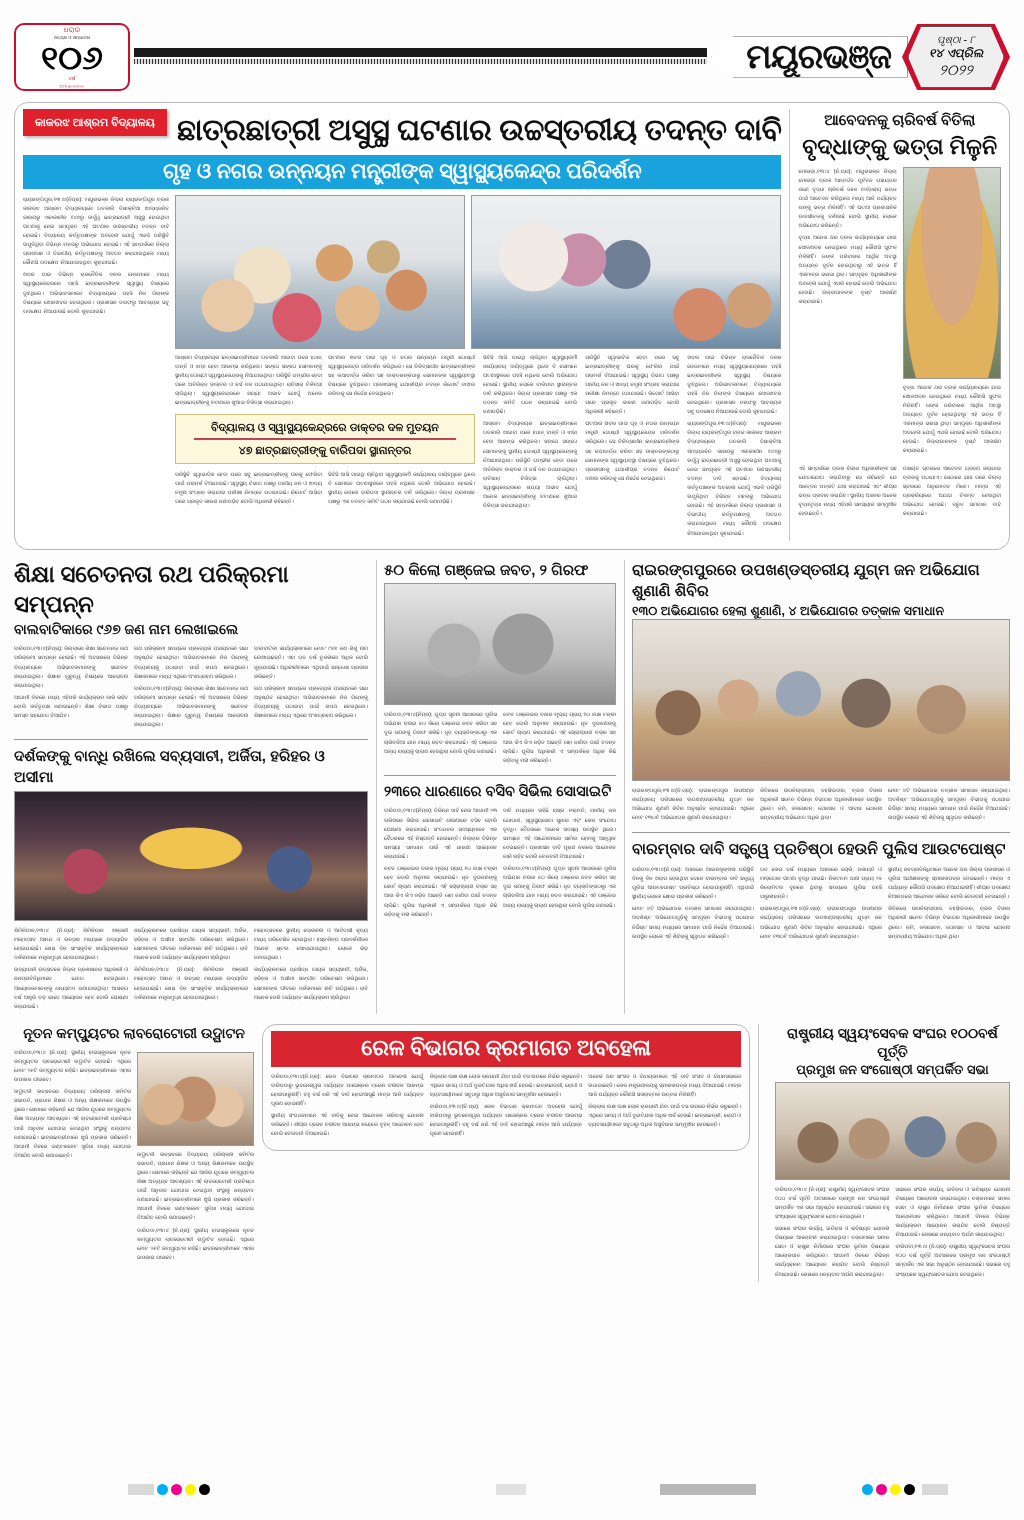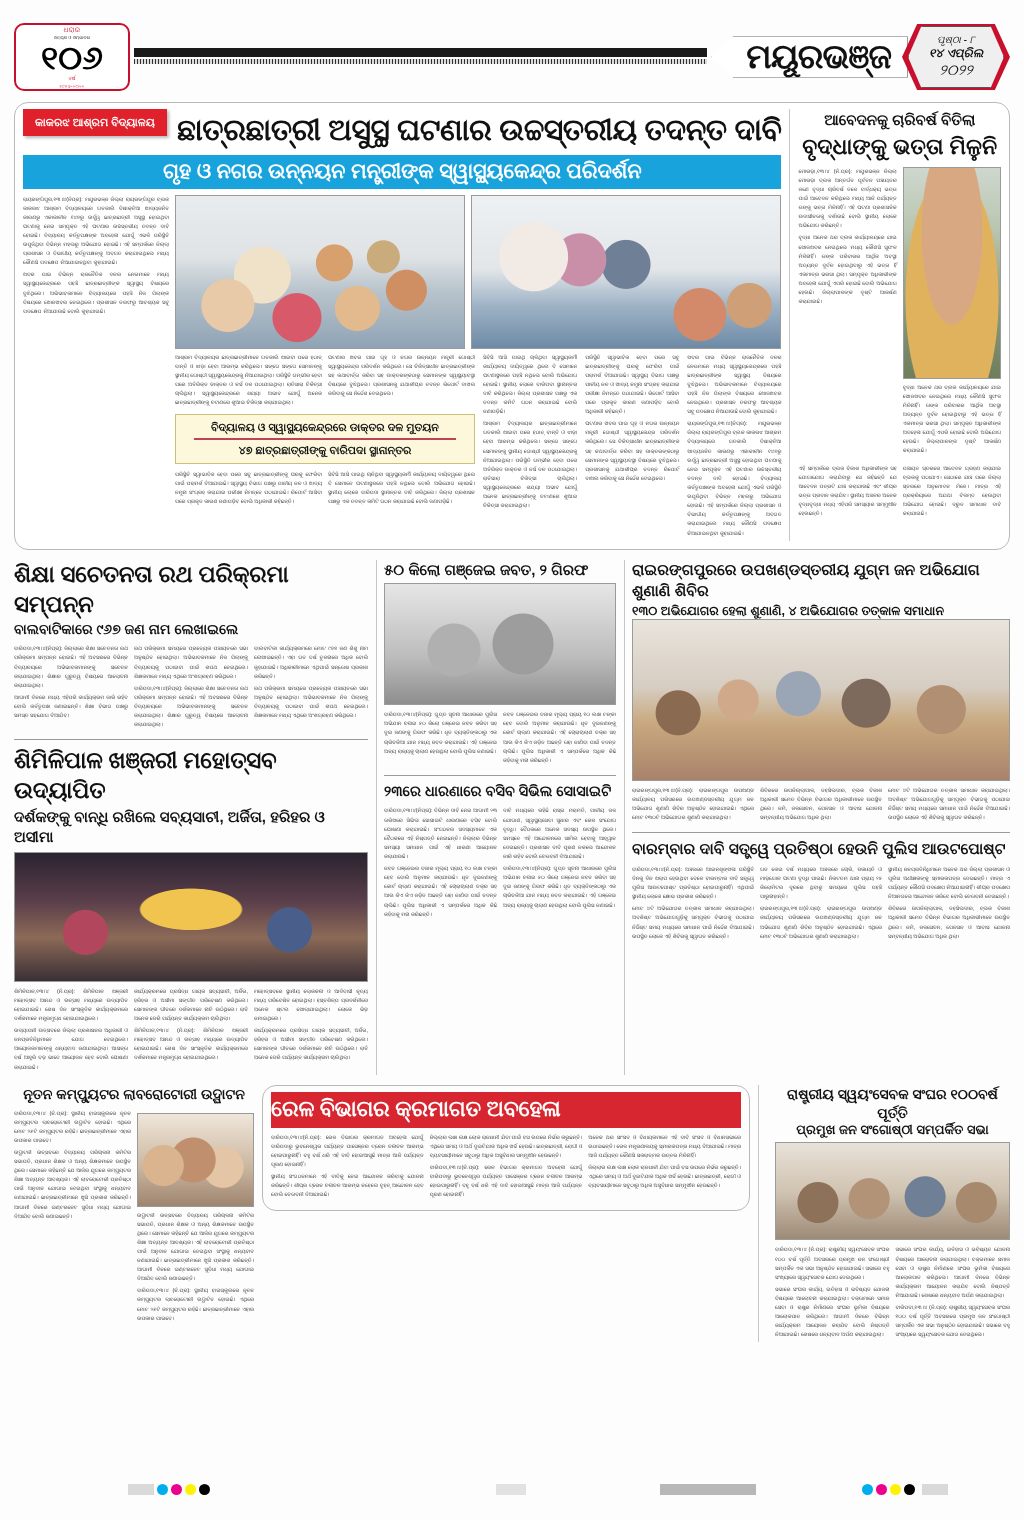--- a/index.html
+++ b/index.html
@@ -184,21 +184,21 @@
       linear-gradient(180deg,#2a2330 0%,#5b3f4b 38%,#8c6a57 66%,#3a2f36 100%);
   }
 
   
   .bottom{display:flex;gap:8px;margin:10px 14px 0 14px;align-items:flex-start;}
   .bt-c1{flex:0 0 240px;}
   .bt-c2{flex:0 0 470px;border:1px solid #b9b9b9;border-radius:14px;padding:6px 8px 8px 8px;}
   .bt-c3{flex:1 1 auto;border-left:1px solid #c6c6c6;padding-left:16px;}
 
   .red-band{
-    background:#d7262f;color:#fff;text-align:left;font-weight:bold;
+    background:#d7262f;color:#fff;text-align:center;font-weight:bold;
     font-size:22px;padding:4px 0 6px 0;letter-spacing:-.3px;
   }
   .big-head{
     font-size:27px;font-weight:bold;text-align:center;line-height:1.3;
     margin-top:6px;letter-spacing:-.6px;white-space:nowrap;
   }
   .ph-inaug{
     height:92px;border:1px solid #9a9a9a;margin:4px 0;
     background:
       radial-gradient(circle at 22% 56%,#d9b48f 0 20px,transparent 21px),
@@ -359,21 +359,20 @@
           <p>ବାରିପଦା,୧୩।୪(ନିପ୍ର): ଜିଲ୍ଲାରେ ଶିକ୍ଷା ସଚେତନତା ରଥ ପରିକ୍ରମା ସମ୍ପନ୍ନ ହୋଇଛି। ଏହି ଅବସରରେ ବିଭିନ୍ନ ବିଦ୍ୟାଳୟରେ ଅଭିଭାବକମାନଙ୍କୁ ସଚେତନ କରାଯାଇଥିଲା। ଶିକ୍ଷାର ଗୁରୁତ୍ୱ ବିଷୟରେ ଆଲୋଚନା କରାଯାଇଥିଲା।</p>
         </div>
         <div class="tcol">
           <p>ବାଲବାଟିକା କାର୍ଯ୍ୟକ୍ରମରେ ମୋଟ ୯୬୭ ଜଣ ଶିଶୁ ନାମ ଲେଖାଇଛନ୍ତି। ଏହା ଗତ ବର୍ଷ ତୁଳନାରେ ଅଧିକ ବୋଲି କୁହାଯାଇଛି। ଅଧିକାରୀମାନେ ଏଥିପାଇଁ ସନ୍ତୋଷ ପ୍ରକାଶ କରିଛନ୍ତି।</p>
           <p>ରଥ ପରିକ୍ରମା ସମୟରେ ପ୍ରତ୍ୟେକ ପଞ୍ଚାୟତରେ ସଭା ଅନୁଷ୍ଠିତ ହୋଇଥିଲା। ଅଭିଭାବକମାନେ ନିଜ ପିଲାଙ୍କୁ ବିଦ୍ୟାଳୟକୁ ପଠାଇବା ପାଇଁ ଶପଥ ନେଇଥିଲେ। ଶିକ୍ଷକମାନେ ମଧ୍ୟ ଏଥିରେ ଅଂଶଗ୍ରହଣ କରିଥିଲେ।</p>
         </div>
       </div>
 
       <div class="sep"></div>
 
-      <div class="hl-1">ଶିମିଳିପାଳ ଖଞ୍ଜରୀ ମହୋତ୍ସବ ଉଦ୍ୟାପିତ</div>
       <div class="hl-2" style="font-size:15px;">ଦର୍ଶକଙ୍କୁ ବାନ୍ଧି ରଖିଲେ ସବ୍ୟସାଚୀ, ଅର୍ଜିତା, ହରିହର ଓ ଅସୀମା</div>
       <div class="ph-stage"></div>
       <div class="cols3">
         <div class="tcol">
           <p>ଶିମିଳିପାଳ,୧୩।୪ (ନି.ପ୍ର): ଶିମିଳିପାଳ ଖଞ୍ଜରୀ ମହୋତ୍ସବ ଆନନ୍ଦ ଓ ଉତ୍ସାହ ମଧ୍ୟରେ ଉଦ୍ୟାପିତ ହୋଇଯାଇଛି। ଶେଷ ଦିନ ସାଂସ୍କୃତିକ କାର୍ଯ୍ୟକ୍ରମରେ ଦର୍ଶକମାନେ ମନ୍ତ୍ରମୁଗ୍ଧ ହୋଇଯାଇଥିଲେ।</p>
           <p>ଉଦ୍ୟାପନୀ ଉତ୍ସବରେ ଜିଲ୍ଲା ପ୍ରଶାସନର ଅଧିକାରୀ ଓ ଜନପ୍ରତିନିଧିମାନେ ଯୋଗ ଦେଇଥିଲେ। ଆୟୋଜକମାନଙ୍କୁ ଧନ୍ୟବାଦ ଜଣାଯାଇଥିଲା। ଆସନ୍ତା ବର୍ଷ ଆହୁରି ବଡ଼ ଭାବେ ଆୟୋଜନ ହେବ ବୋଲି ଘୋଷଣା କରାଯାଇଛି।</p>
         </div>
         <div class="tcol">
           <p>କାର୍ଯ୍ୟକ୍ରମରେ ପ୍ରସିଦ୍ଧ ଗାୟକ ସବ୍ୟସାଚୀ, ଅର୍ଜିତା, ହରିହର ଓ ଅସୀମା ସଙ୍ଗୀତ ପରିବେଷଣ କରିଥିଲେ। ସେମାନଙ୍କ ଗୀତରେ ଦର୍ଶକମାନେ ନାଚି ଉଠିଥିଲେ। ରାତି ଅନେକ ଡେରି ପର୍ଯ୍ୟନ୍ତ କାର୍ଯ୍ୟକ୍ରମ ଚାଲିଥିଲା।</p>
           <p>ଶିମିଳିପାଳ,୧୩।୪ (ନି.ପ୍ର): ଶିମିଳିପାଳ ଖଞ୍ଜରୀ ମହୋତ୍ସବ ଆନନ୍ଦ ଓ ଉତ୍ସାହ ମଧ୍ୟରେ ଉଦ୍ୟାପିତ ହୋଇଯାଇଛି। ଶେଷ ଦିନ ସାଂସ୍କୃତିକ କାର୍ଯ୍ୟକ୍ରମରେ ଦର୍ଶକମାନେ ମନ୍ତ୍ରମୁଗ୍ଧ ହୋଇଯାଇଥିଲେ।</p>

